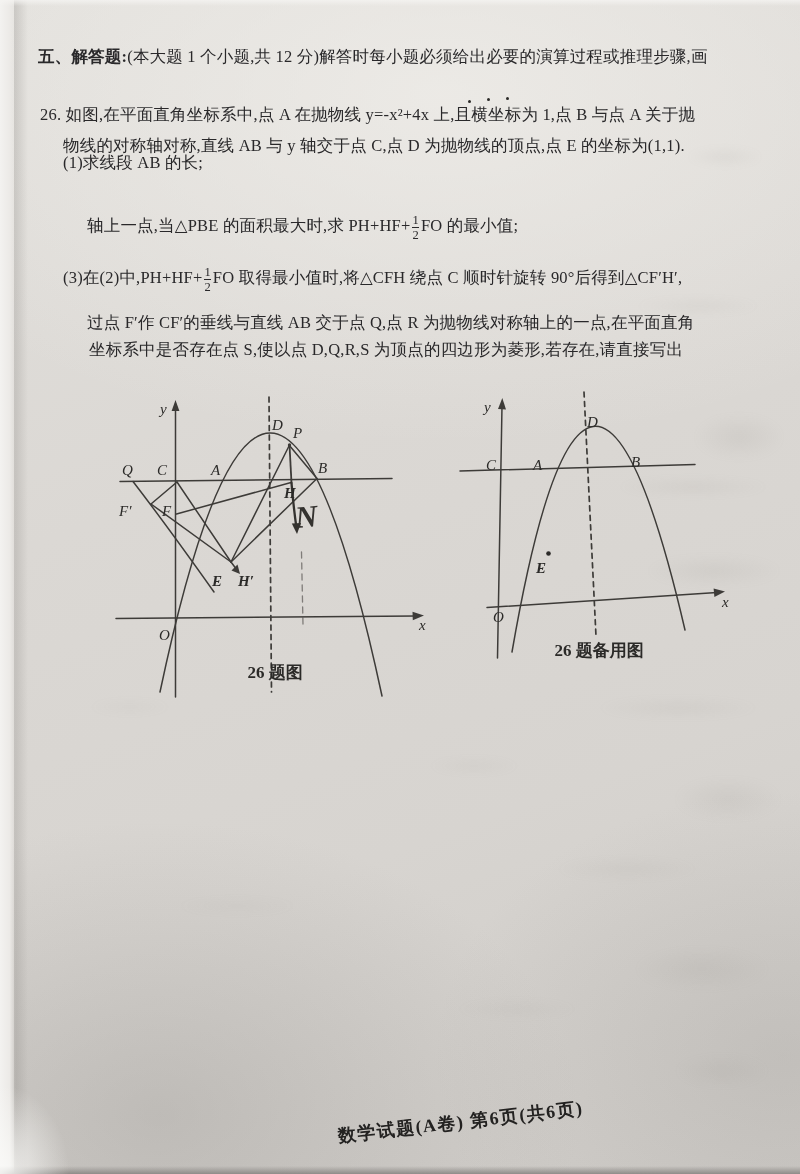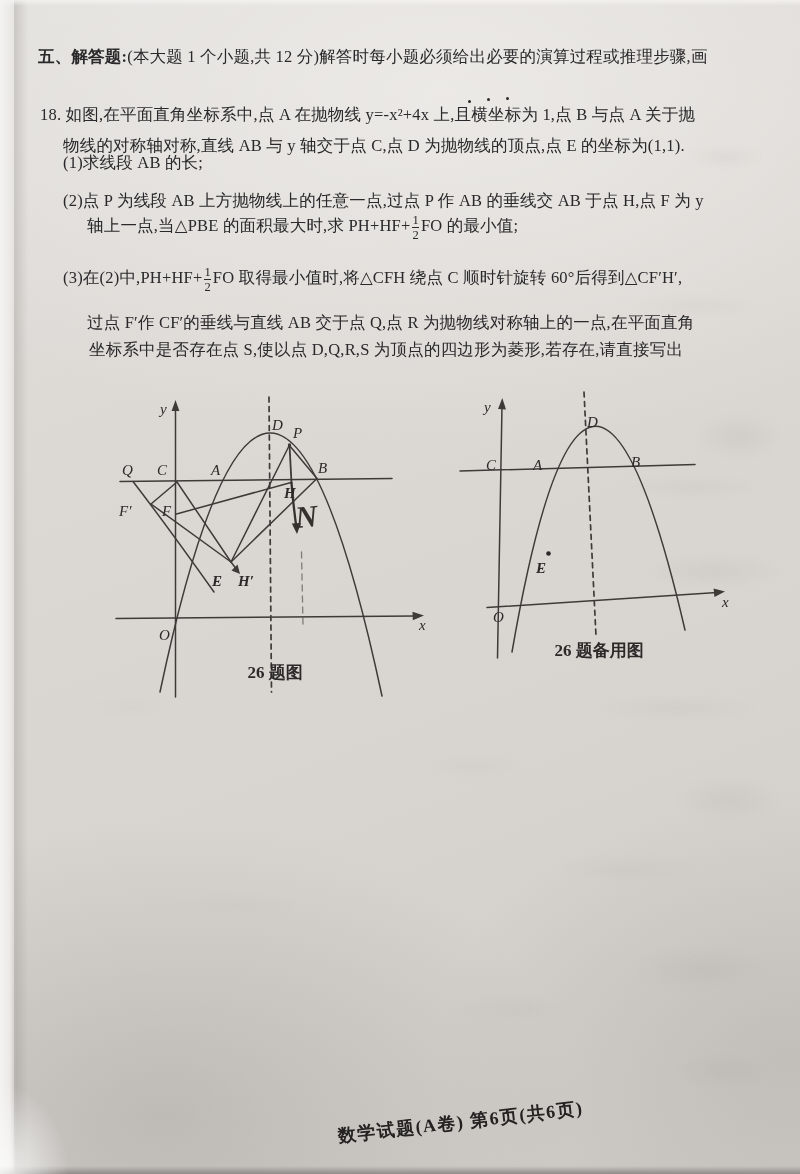--- a/index.html
+++ b/index.html
@@ -70,46 +70,45 @@
   <div class="smudge" style="left:676px;top:778px;width:104px;height:42px;opacity:.11"></div>
   <div class="smudge" style="left:556px;top:858px;width:142px;height:22px;opacity:.08"></div>
   <div class="smudge" style="left:636px;top:948px;width:132px;height:42px;opacity:.10"></div>
   <div class="smudge" style="left:456px;top:1000px;width:122px;height:18px;opacity:.07"></div>
   <div class="smudge" style="left:676px;top:1055px;width:92px;height:32px;opacity:.09"></div>
   <div class="smudge" style="left:176px;top:898px;width:122px;height:16px;opacity:.06"></div>
   <div class="smudge" style="left:88px;top:700px;width:84px;height:14px;opacity:.06"></div>
 
   <div class="tline" style="left:38px;top:46px"><b>五、解答题:</b><span>(本大题 1 个小题,共 12 分)解答时每小题必须给出必要的演算过程或推理步骤,画</span></div>
 
-  <div class="tline" style="left:40px;top:104px">18. 如图,在平面直角坐标系中,点 A 在抛物线 y=-x²+4x 上,且横坐标为 1,点 B 与点 A 关于抛</div>
+  <div class="tline" style="left:40px;top:104px">26. 如图,在平面直角坐标系中,点 A 在抛物线 y=-x²+4x 上,且横坐标为 1,点 B 与点 A 关于抛</div>
 
   <div class="emph-dot" style="left:468px;top:100px"></div>
   <div class="emph-dot" style="left:487px;top:98px"></div>
   <div class="emph-dot" style="left:506px;top:97px"></div>
 
   <div class="tline" style="left:63px;top:135px">物线的对称轴对称,直线 AB 与 y 轴交于点 C,点 D 为抛物线的顶点,点 E 的坐标为(1,1).</div>
   <div class="tline" style="left:63px;top:152px">(1)求线段 AB 的长;</div>
-  <div class="tline" style="left:63px;top:190px">(2)点 P 为线段 AB 上方抛物线上的任意一点,过点 P 作 AB 的垂线交 AB 于点 H,点 F 为 y</div>
 
   <div class="tline fracline" style="left:87px;top:215px;height:40px">
     <span>轴上一点,当△PBE 的面积最大时,求 PH+HF+</span>
     <span class="frac">
       <span class="num">1</span>
       <span class="den">2</span>
     </span>
     <span>FO 的最小值;</span>
   </div>
 
   <div class="tline fracline" style="left:63px;top:267px;height:40px">
     <span>(3)在(2)中,PH+HF+</span>
     <span class="frac">
       <span class="num">1</span>
       <span class="den">2</span>
     </span>
-    <span>FO 取得最小值时,将△CFH 绕点 C 顺时针旋转 60°后得到△CF′H′,</span>
+    <span>FO 取得最小值时,将△CFH 绕点 C 顺时针旋转 90°后得到△CF′H′,</span>
   </div>
 
   <div class="tline" style="left:87px;top:312px">过点 F′作 CF′的垂线与直线 AB 交于点 Q,点 R 为抛物线对称轴上的一点,在平面直角</div>
   <div class="tline" style="left:89px;top:339px">坐标系中是否存在点 S,使以点 D,Q,R,S 为顶点的四边形为菱形,若存在,请直接写出</div>
 
   <svg width="700" height="320" viewBox="60 385 700 320" style="position:absolute;left:60px;top:385px">
     <g stroke="#3d3b38" stroke-width="1.5" fill="none" stroke-linecap="round">
 
       <g>
 

